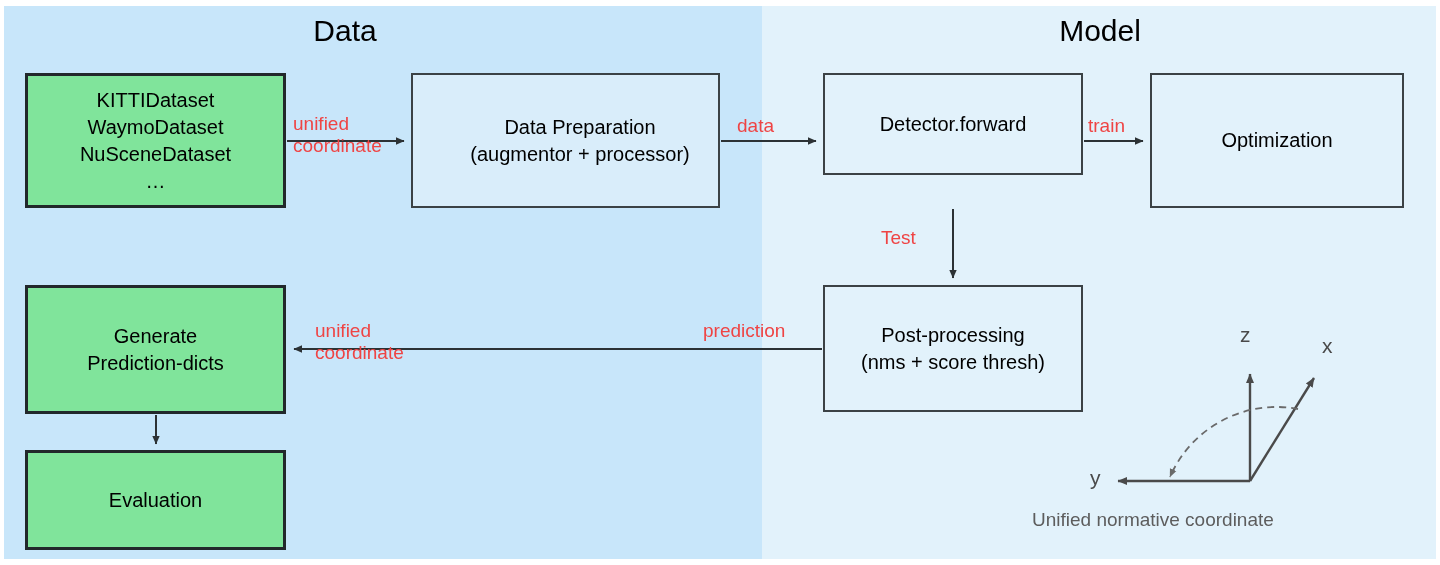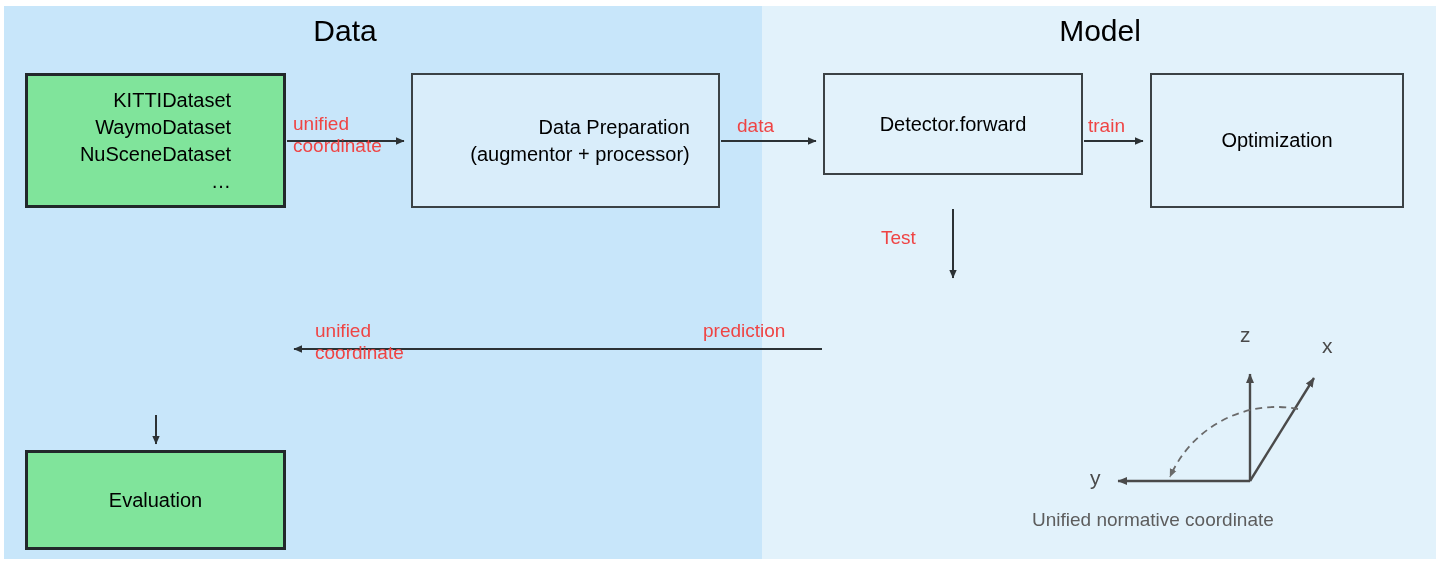--- a/index.html
+++ b/index.html
@@ -41,21 +41,21 @@
   }
   #title-data { left: 0; width: 758px; text-align: center; transform: translateX(-38px); }
   #title-model { left: 0; width: 674px; text-align: center; transform: translateX(1px); }
 
   .node {
     position: absolute;
     box-sizing: border-box;
     display: flex;
     align-items: center;
     justify-content: center;
-    text-align: right;
+    text-align: center;
     font-size: 20px;
     line-height: 1.35;
     color: #000000;
     white-space: pre-line;
   }
   .node.green {
     background: #80e49b;
     border: 3px solid #22282b;
   }
   .node.blue {
@@ -119,20 +119,24 @@
   </div>
 
   <div class="node green" id="node-datasets">KITTIDataset
 WaymoDataset
 NuSceneDataset
 …</div>
   <div class="node blue-left" id="node-dataprep">Data Preparation
 (augmentor + processor)</div>
   <div class="node blue" id="node-detector">Detector.forward</div>
   <div class="node blue" id="node-optimization">Optimization</div>
+  <div class="node blue" id="node-postproc">Post-processing
+(nms + score thresh)</div>
+  <div class="node green" id="node-genpred">Generate
+Prediction-dicts</div>
   <div class="node green" id="node-eval">Evaluation</div>
 
   <svg class="overlay" viewBox="0 0 1440 565">
     <defs>
       <marker id="ah" markerWidth="9" markerHeight="9" refX="8" refY="4.5" orient="auto" markerUnits="userSpaceOnUse">
         <path d="M0,0.8 L8.6,4.5 L0,8.2 z" fill="#2c3235"></path>
       </marker>
       <marker id="ah-gray" markerWidth="10" markerHeight="10" refX="9" refY="5" orient="auto" markerUnits="userSpaceOnUse">
         <path d="M0,1 L9.5,5 L0,9 z" fill="#4a4a4a"></path>
       </marker>

